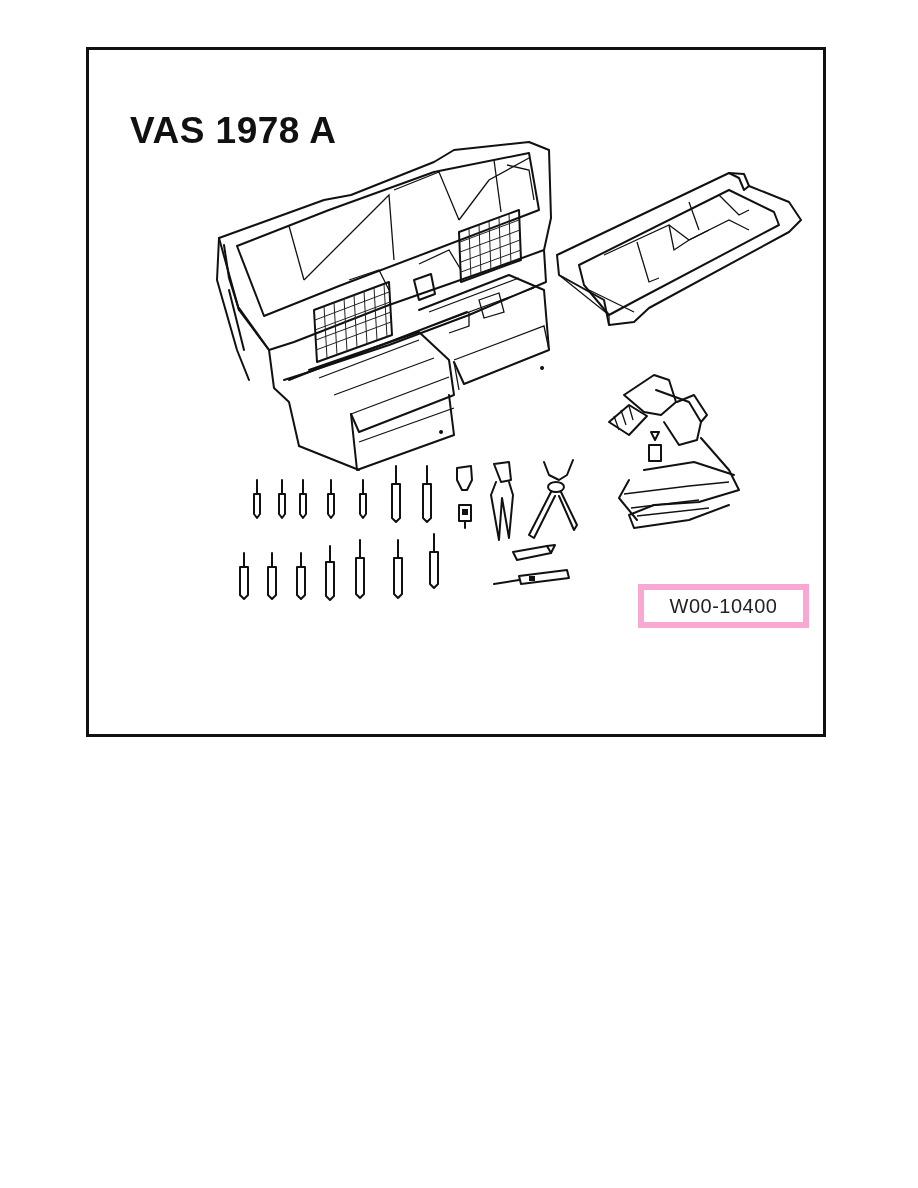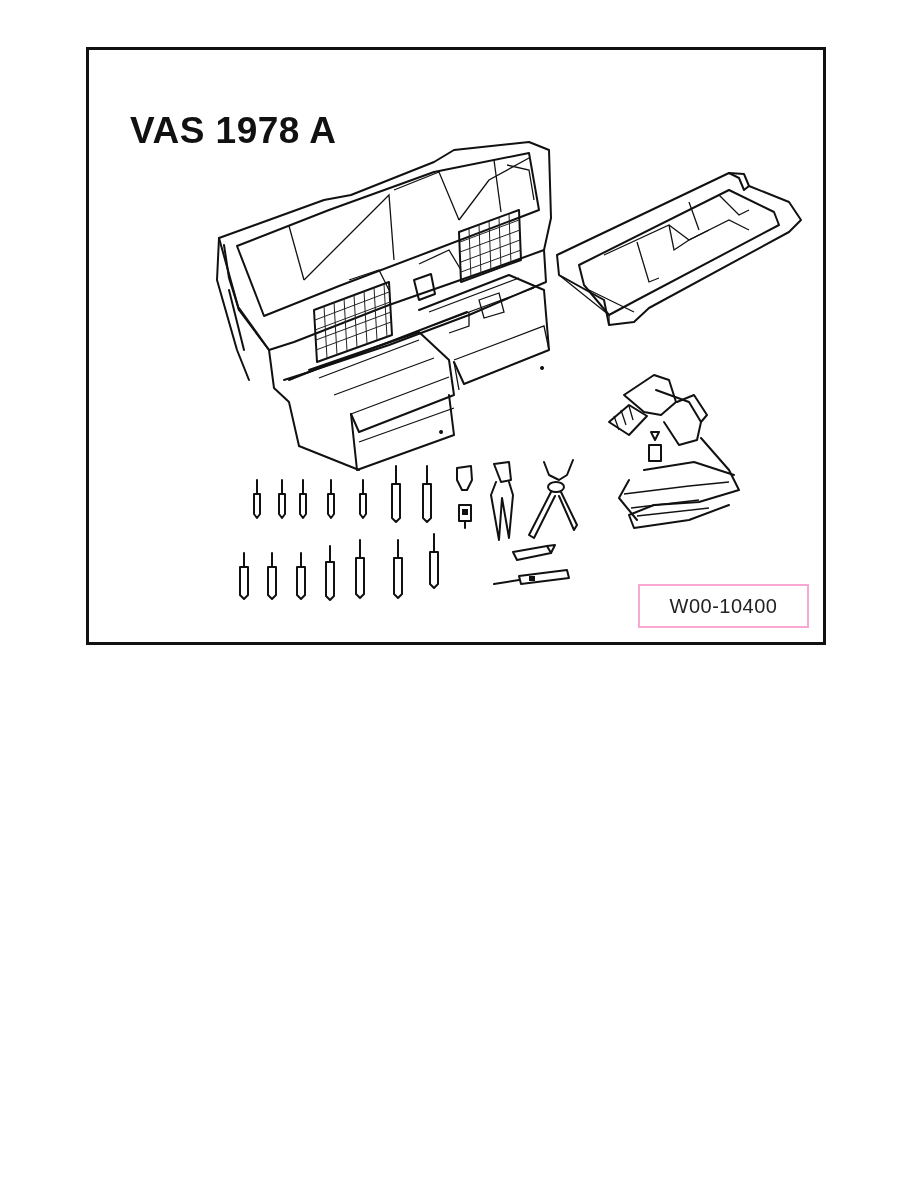--- a/index.html
+++ b/index.html
@@ -1,29 +1,29 @@
 <!DOCTYPE html>
 <html><head>
 <meta charset="utf-8">
 <style>
   html, body { margin: 0; padding: 0; background: #ffffff; }
   body { width: 918px; height: 1188px; position: relative; overflow: hidden;
          font-family: "Liberation Sans", sans-serif; }
   .figure-frame {
-    position: absolute; left: 86px; top: 47px; width: 740px; height: 598px;
+    position: absolute; left: 86px; top: 47px; width: 740px; height: 690px;
     border: 3px solid #111111; box-sizing: border-box; background: #ffffff;
   }
   .figure-title {
     position: absolute; left: 41px; top: 62px; font-size: 37px; font-weight: bold;
     color: #111111; letter-spacing: 0.5px; line-height: 1;
   }
   .figure-art { position: absolute; left: 0; top: 0; }
   .figure-code {
     position: absolute; left: 549px; top: 534px; width: 171px; height: 44px;
-    border: 2px solid #f9a8d4; box-sizing: border-box; display: flex;
+    border: 6px solid #f9a8d4; box-sizing: border-box; display: flex;
     align-items: center; justify-content: center; font-size: 20px; color: #222222;
     letter-spacing: 0.5px;
   }
   svg .l { fill: none; stroke: #111; stroke-width: 2; stroke-linejoin: round; stroke-linecap: round; }
   svg .t { fill: none; stroke: #111; stroke-width: 1.3; }
   svg .g { fill: none; stroke: #222; stroke-width: 1; }
   svg .f { fill: #111; stroke: none; }
   svg .w { fill: #fff; stroke: #111; stroke-width: 2; stroke-linejoin: round; }
 </style>
 </head>

